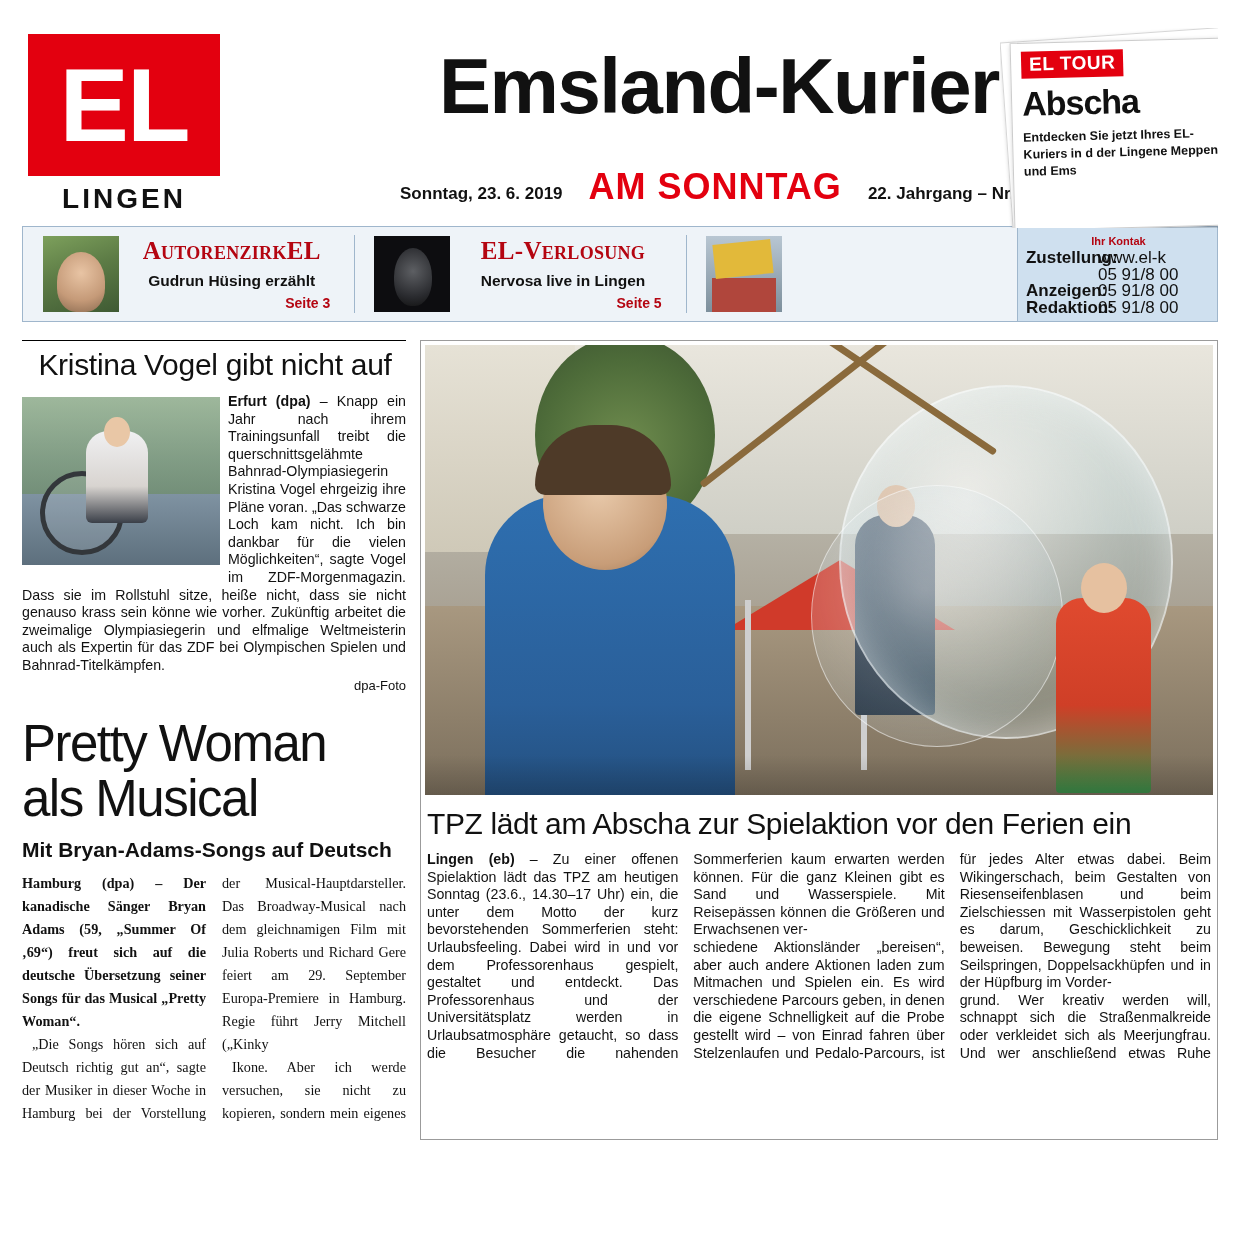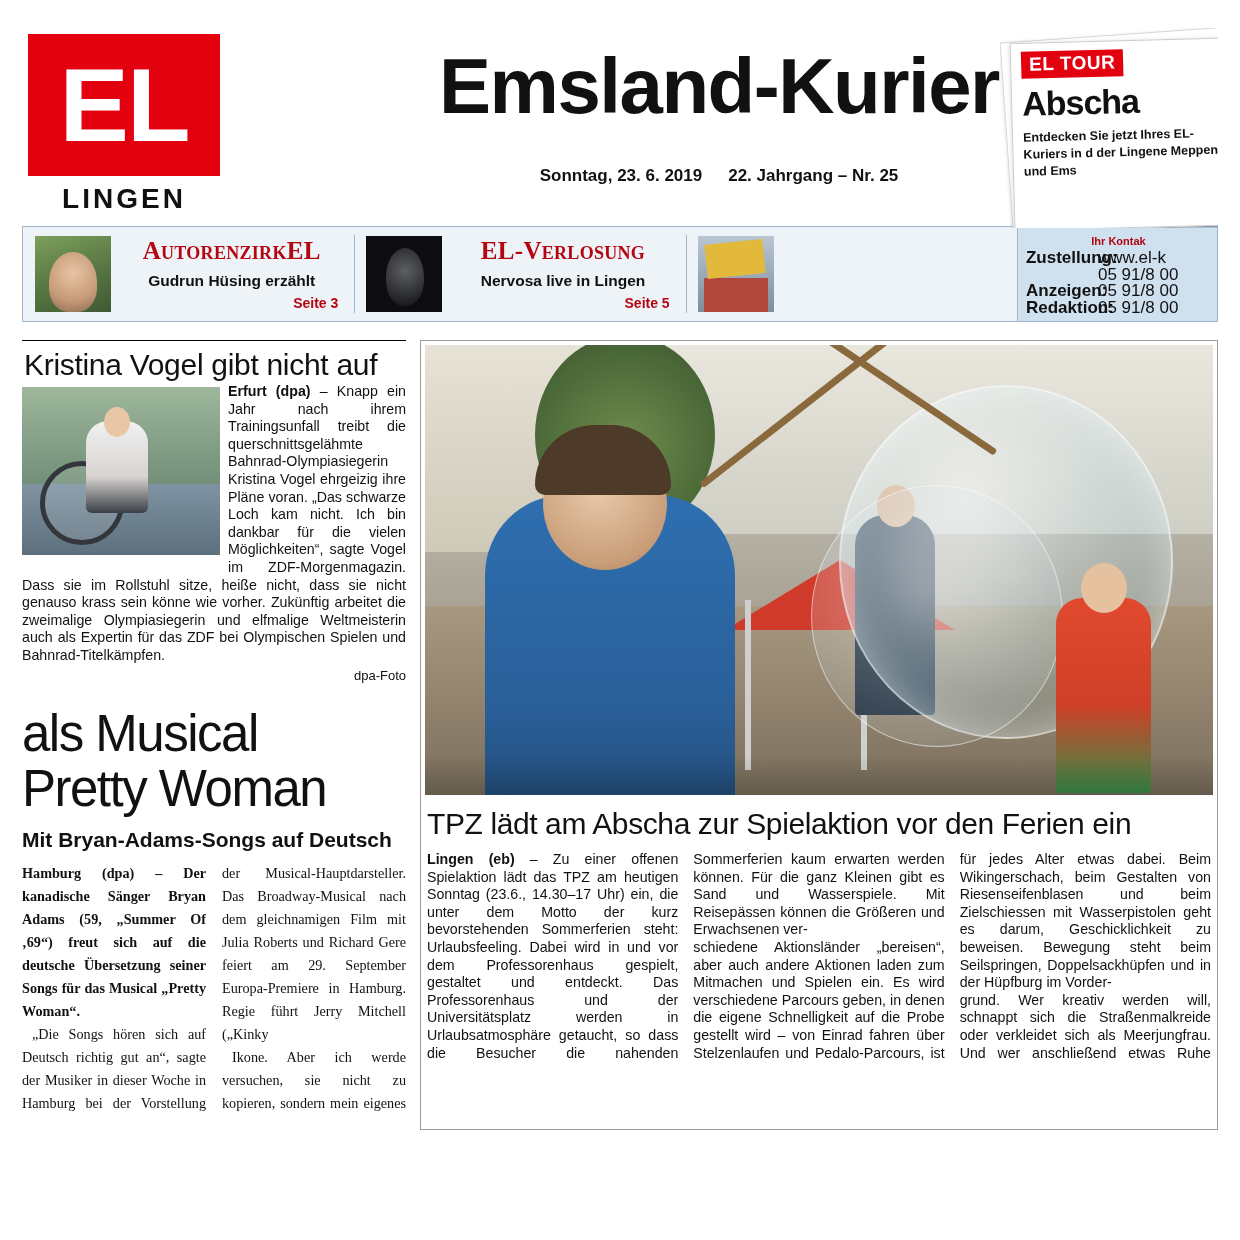--- a/index.html
+++ b/index.html
@@ -167,21 +167,21 @@
     background: #eef3f8;
     height: 96px;
     display: flex;
     box-sizing: border-box;
     align-items: stretch;
   }
   .teaser {
     display: flex;
     align-items: center;
     flex: 1 1 0;
-    padding: 0 12px;
+    padding: 0 20px;
     box-sizing: border-box;
     position: relative;
   }
   .teaser + .teaser::before {
     content: "";
     position: absolute;
     left: 0; top: 8px; bottom: 8px;
     width: 1px;
     background: #9fb6cc;
   }
@@ -300,22 +300,23 @@
     border: none;
     border-top: 1px solid #000;
     margin: 0 0 6px 0;
   }
   .story1-head {
     font-family: "Liberation Sans", sans-serif;
     font-weight: normal;
     font-size: 30px;
     line-height: 36px;
     color: #111;
-    margin: 0 0 0 2px;
+    margin: 0 0 10px 2px;
     letter-spacing: -.3px;
+    text-align: center;
   }
   .story1-body {
     font-family: "Liberation Sans", sans-serif;
     font-size: 14.2px;
     line-height: 17.6px;
     text-align: justify;
     color: #111;
   }
   .story1-body b { font-weight: bold; }
   .photo-left {
@@ -477,20 +478,21 @@
 
     <div class="logo-block">
       <div class="logo-box">EL</div>
       <div class="logo-city">LINGEN</div>
     </div>
 
     <div class="title-block">
       <div class="paper-title">Emsland-Kurier</div>
       <div class="subline">
         <span class="date">Sonntag, 23. 6. 2019</span>
+        <span class="sonntag">AM SONNTAG</span>
         <span class="issue">22. Jahrgang – Nr. 25</span>
       </div>
     </div>
 
     <div class="promo">
       <div class="promo-card"></div>
       <div class="promo-card2">
         <div class="promo-roof"></div>
         <span class="promo-tag"><span>EL</span> <span>TOUR</span></span>
         <div class="promo-head">Abscha</div>
@@ -557,22 +559,22 @@
           <div class="bg-green"></div>
           <div class="wheel"></div>
           <div class="person"></div>
           <div class="head"></div>
         </div>
         <b>Erfurt (dpa)</b><span> – Knapp ein Jahr nach ihrem Trainingsunfall treibt die querschnittsgelähmte Bahnrad-Olympiasiegerin Kristina Vogel ehrgeizig ihre Pläne voran. „Das schwarze Loch kam nicht. Ich bin dankbar für die vielen Möglichkeiten“, sagte Vogel im ZDF-Morgenmagazin. Dass sie im Rollstuhl sitze, heiße nicht, dass sie nicht genauso krass sein könne wie vorher. Zukünftig arbeitet die zweimalige Olympiasiegerin und elfmalige Weltmeisterin auch als Expertin für das ZDF bei Olympischen Spielen und Bahnrad-Titelkämpfen.</span>
         <div class="credit">dpa-Foto</div>
       </div>
 
       <div class="story2-head">
+        <div>Pretty Woman</div>
         <div>als Musical</div>
-        <div>Pretty Woman</div>
       </div>
       <div class="story2-sub">Mit Bryan-Adams-Songs auf Deutsch</div>
 
       <div class="twocol">
         <p><b>Hamburg (dpa) – Der kanadische Sänger Bryan Adams (59, „Summer Of ‚69“) freut sich auf die deutsche Übersetzung seiner Songs für das Musical „Pretty Woman“.</b></p>
         <p>„Die Songs hören sich auf Deutsch richtig gut an“, sagte der Musiker in dieser Woche in Hamburg bei der Vorstellung der Musical-Hauptdarsteller. Das Broadway-Musical nach dem gleichnamigen Film mit Julia Roberts und Richard Gere feiert am 29. September Europa-Premiere in Hamburg. Regie führt Jerry Mitchell („Kinky</p>
         <p>Ikone. Aber ich werde versuchen, sie nicht zu kopieren, sondern mein eigenes Ding zu finden“, sagte Meeden. Die Berlinerin mit kubanischen und dänischen Wurzeln hat schon in zahlreichen Musicals die Hauptrolle übernommen, außerdem war sie in etlichen Fernsehproduktionen zu sehen, etwa in der ZDF-Reihe „Team Alpin“.</p>
 
       </div>
     </div>

